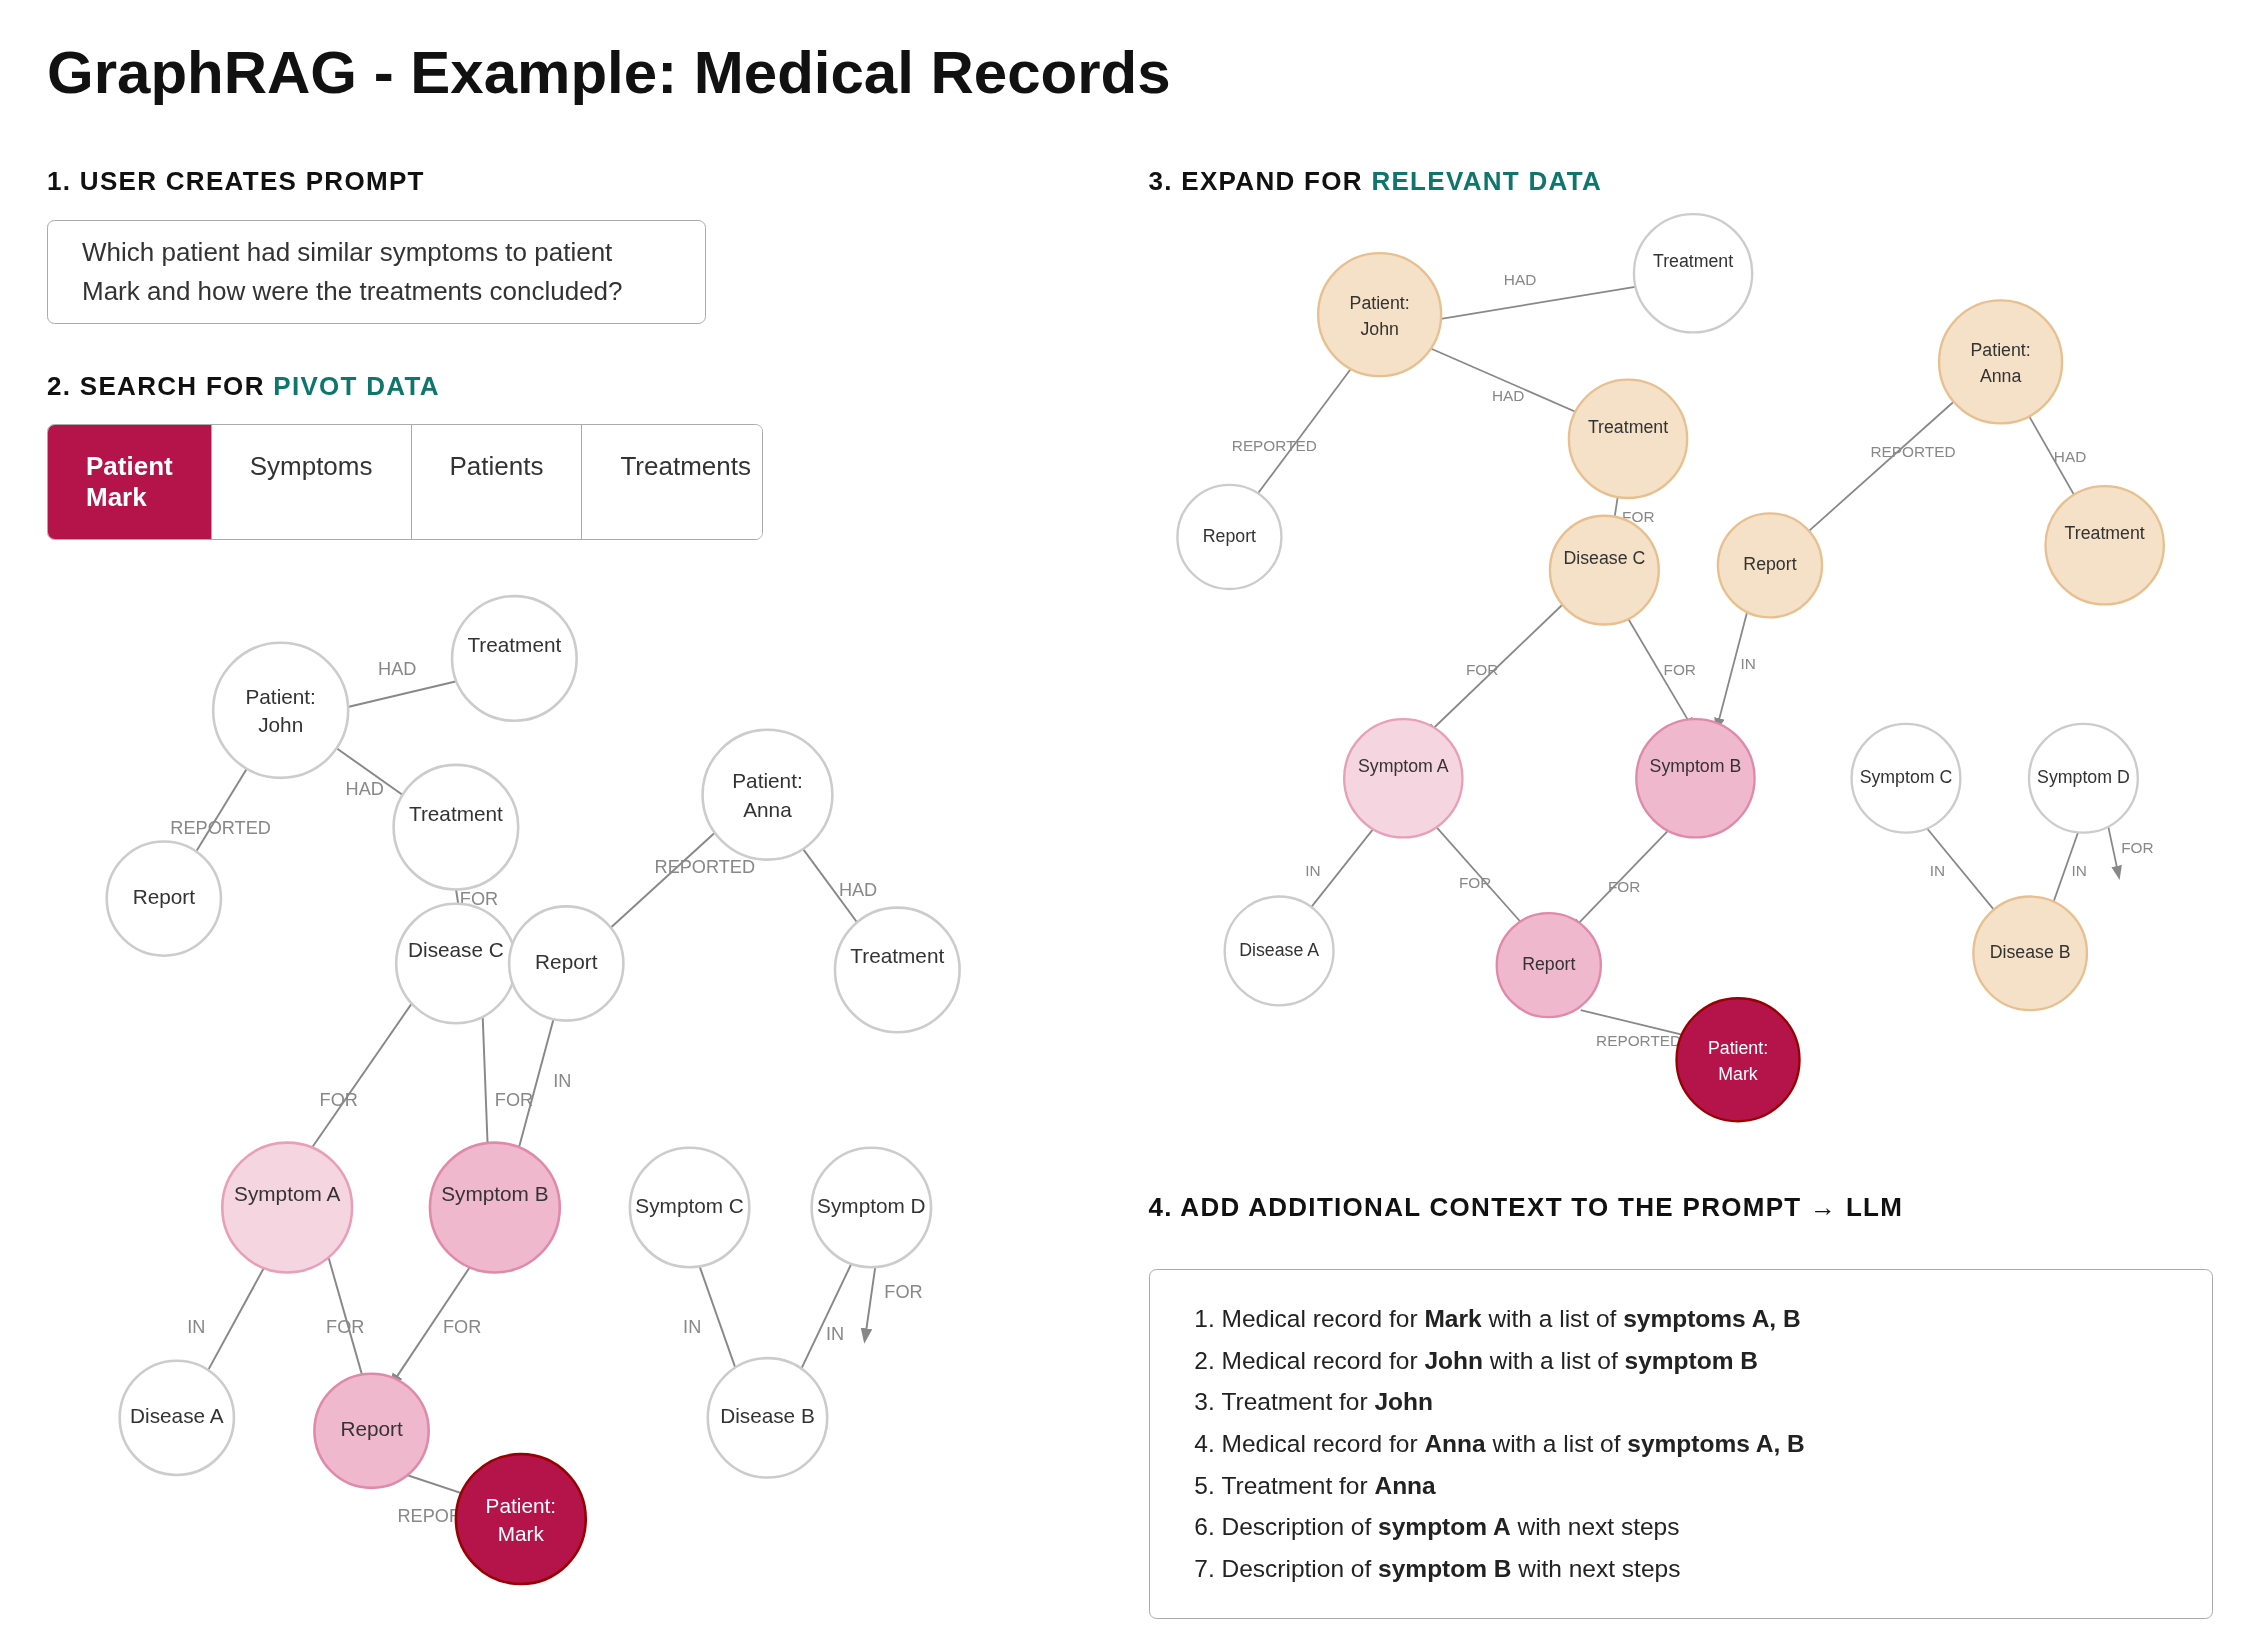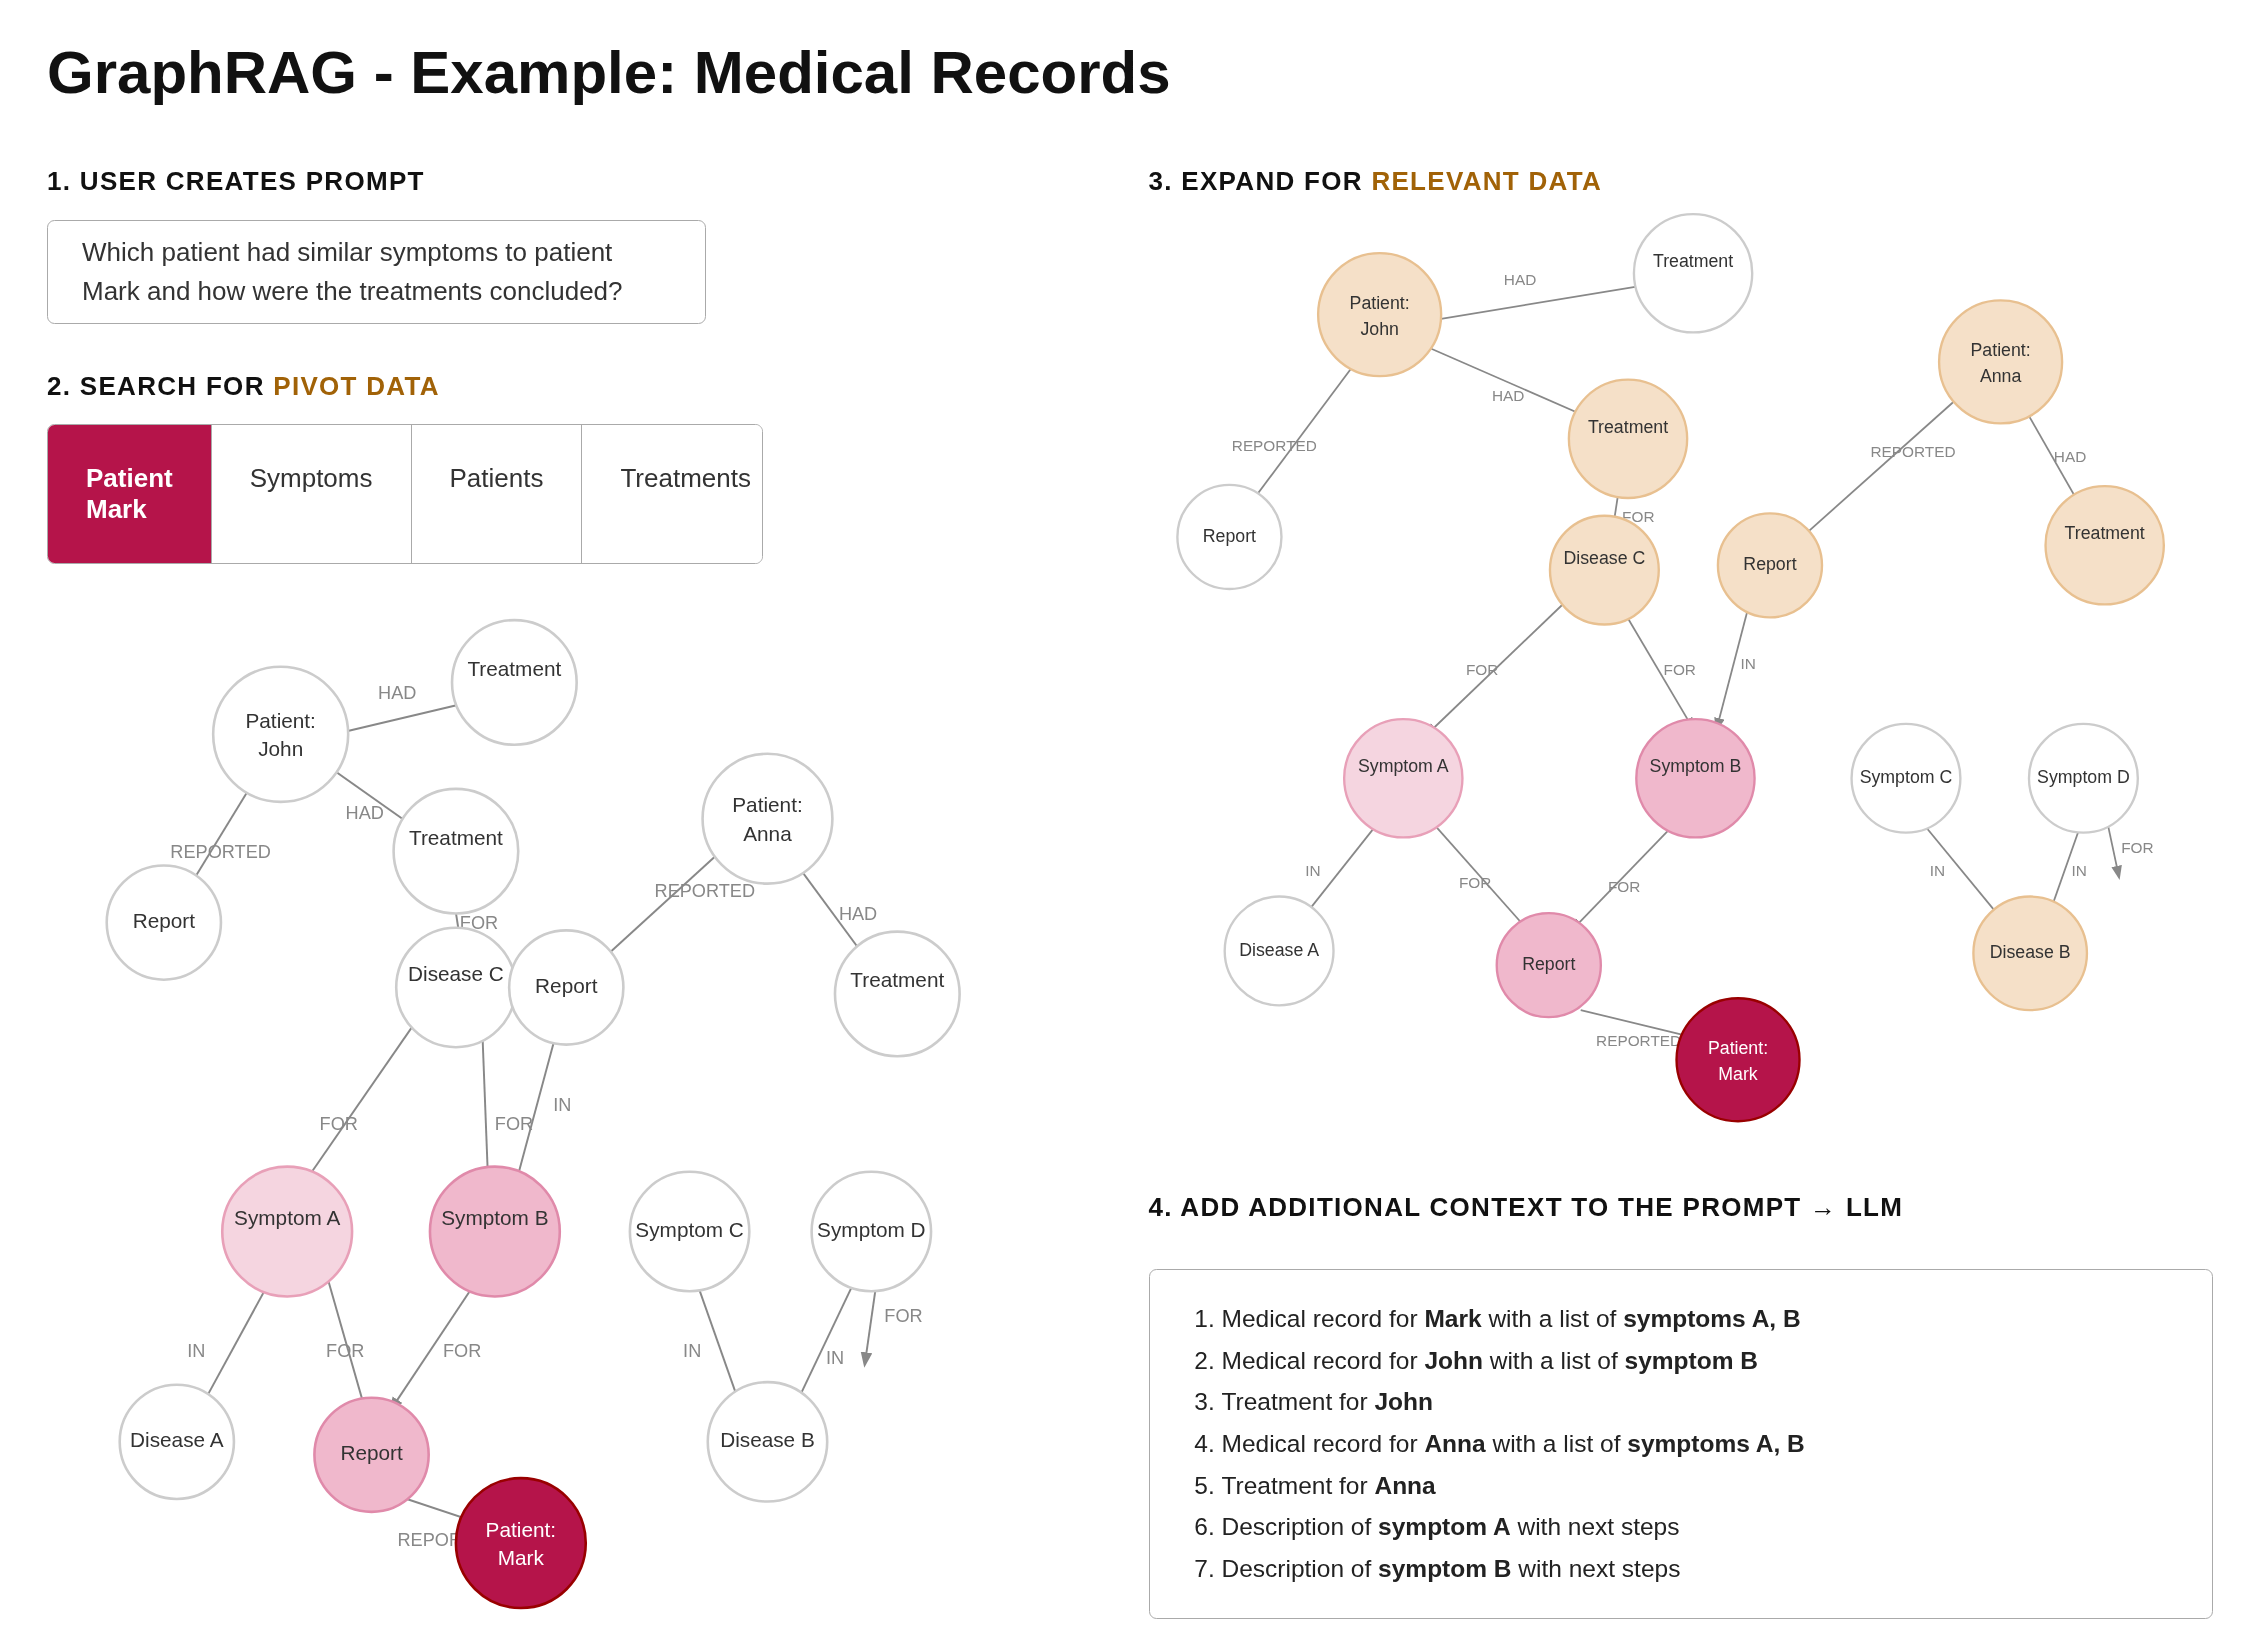--- a/index.html
+++ b/index.html
@@ -28,21 +28,21 @@
     .right-col { display: flex; flex-direction: column; gap: 47px; }
 
     .section-title {
       font-size: 26px;
       font-weight: 700;
       letter-spacing: 0.05em;
       text-transform: uppercase;
       margin-bottom: 22.6px;
     }
     .section-title .highlight {
-      color: #a16207;
+      color: #0f766e;
     }
 
     
     .prompt-box {
       border: 1.9px solid #aaa;
       border-radius: 7.5px;
       padding: 12px 34px;
       font-size: 26px;
       line-height: 1.5;
       max-width: 659px;
@@ -52,21 +52,21 @@
     
     .search-pills {
       display: flex;
       gap: 0;
       border: 1.9px solid #aaa;
       border-radius: 7.5px;
       overflow: hidden;
       max-width: 716px;
     }
     .pill {
-      padding: 38px 38px;
+      padding: 26px 38px;
       font-size: 26px;
       font-weight: 500;
       cursor: pointer;
       border-right: 1.9px solid #aaa;
       background: #fff;
       color: #333;
     }
     .pill:last-child { border-right: none; }
     .pill.active {
       background: #b5144a;

